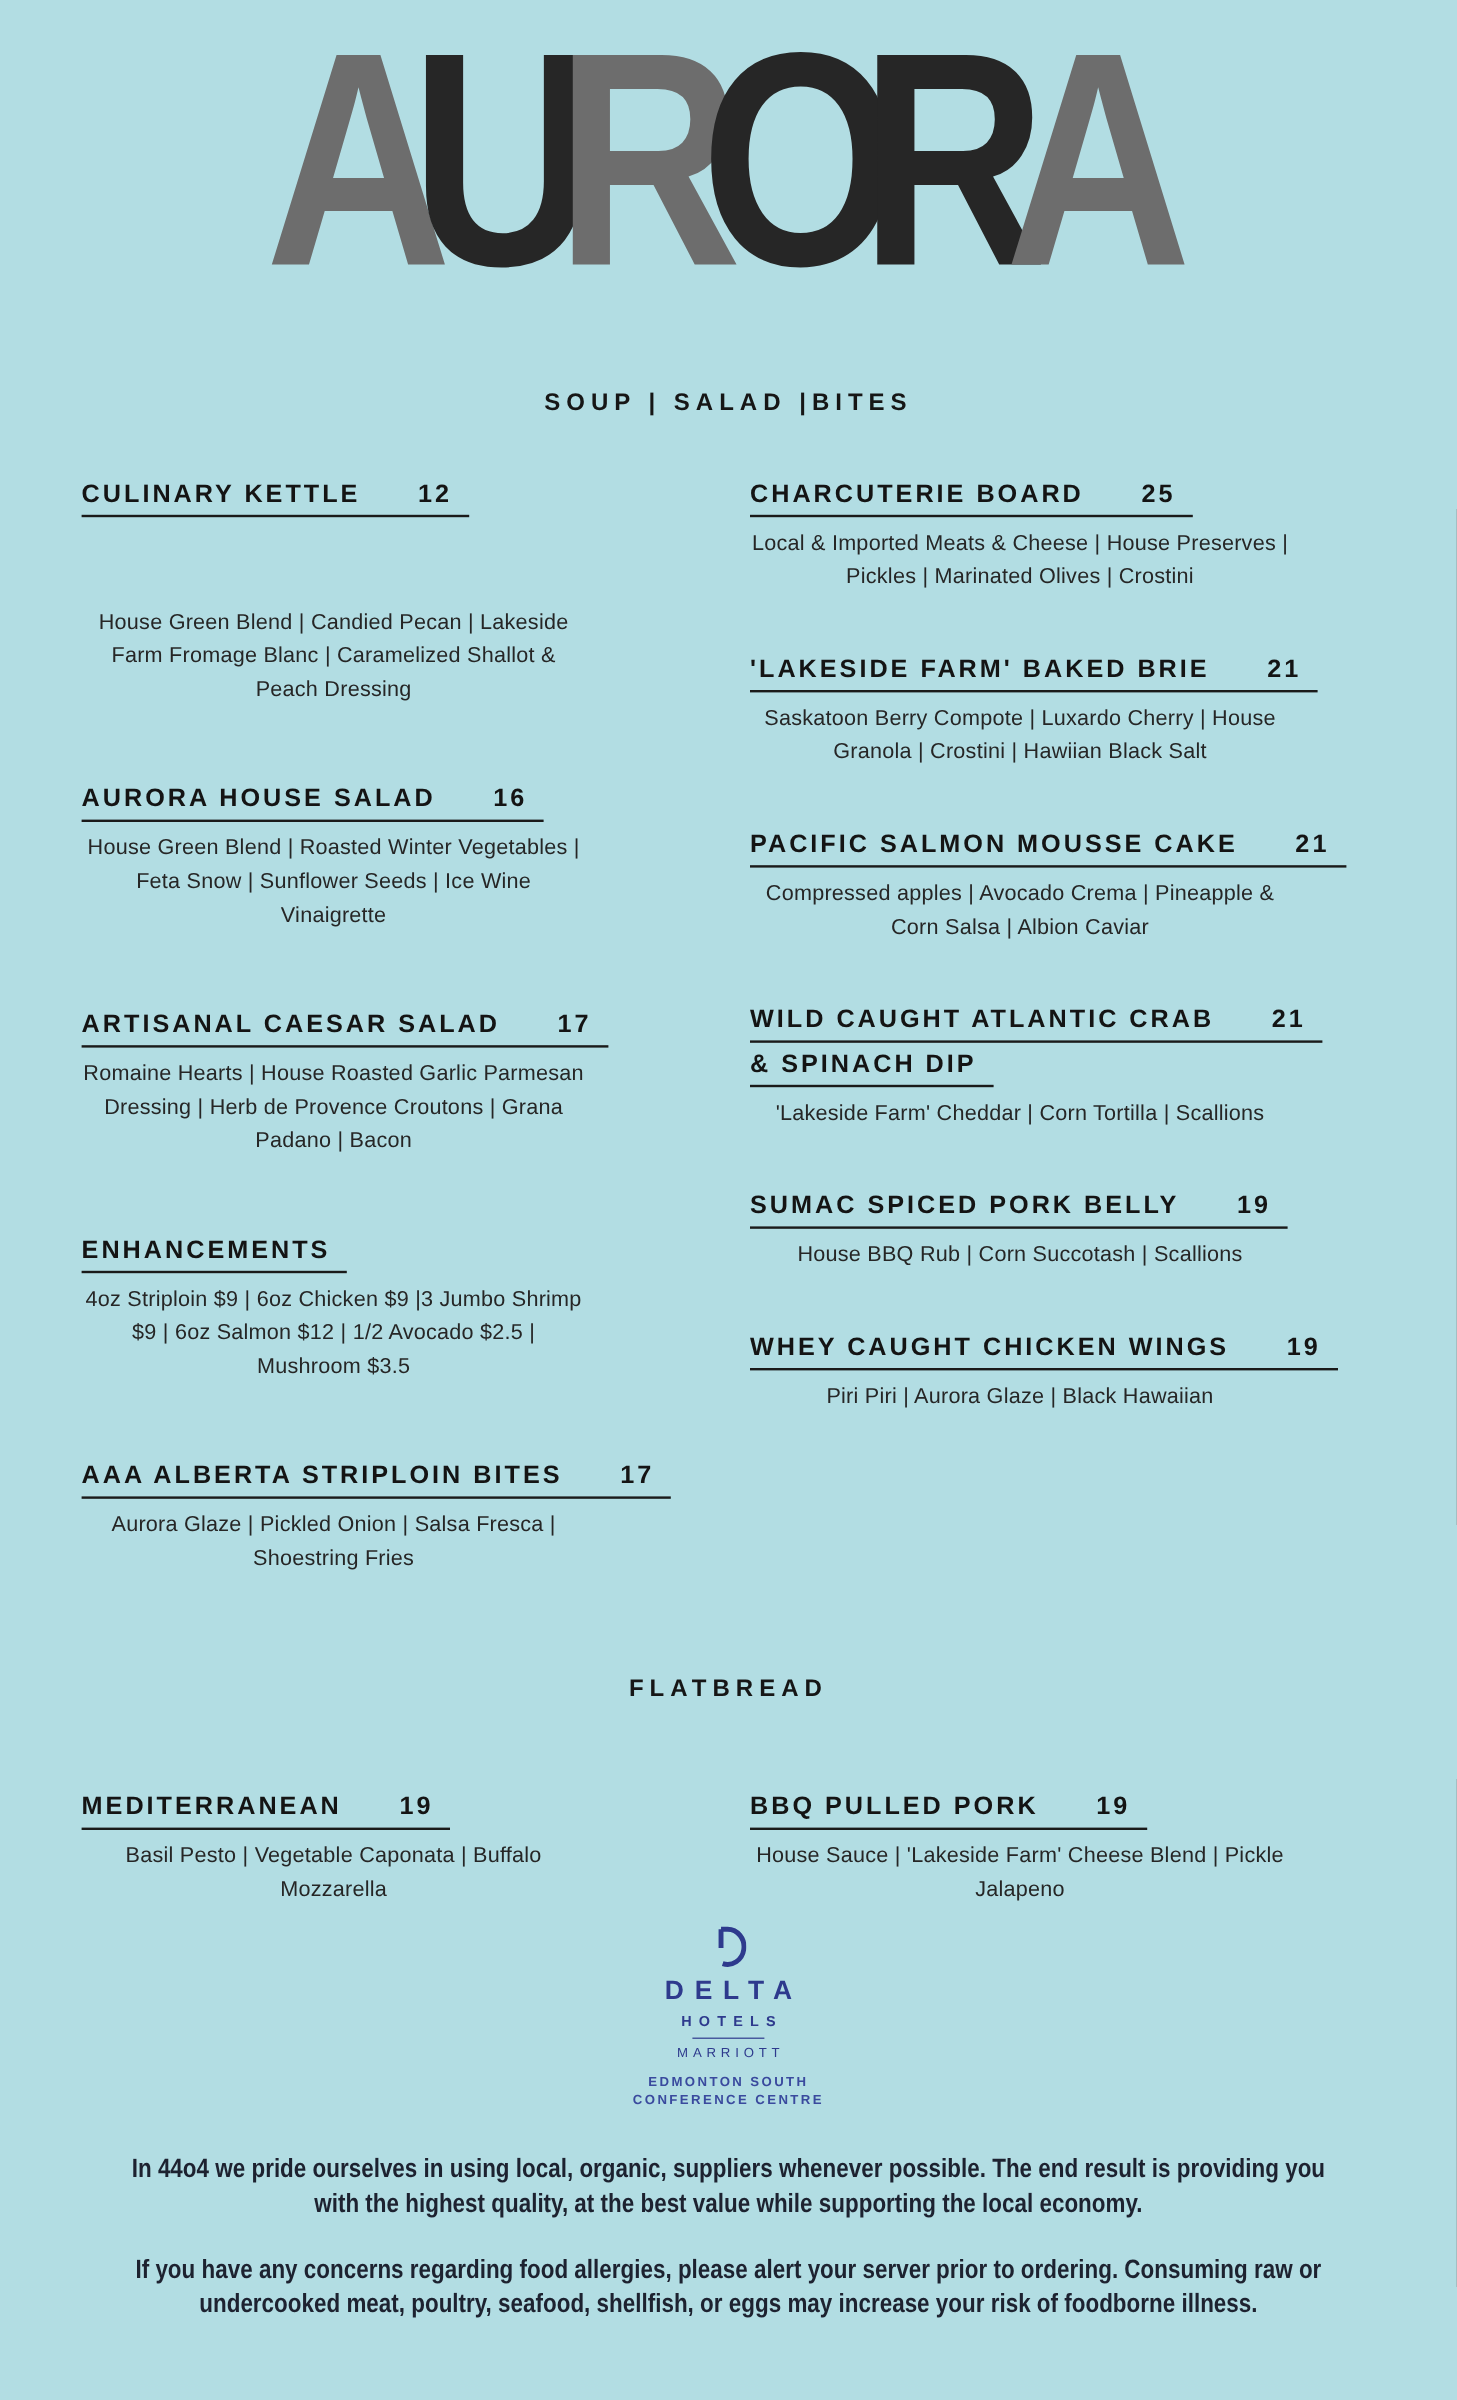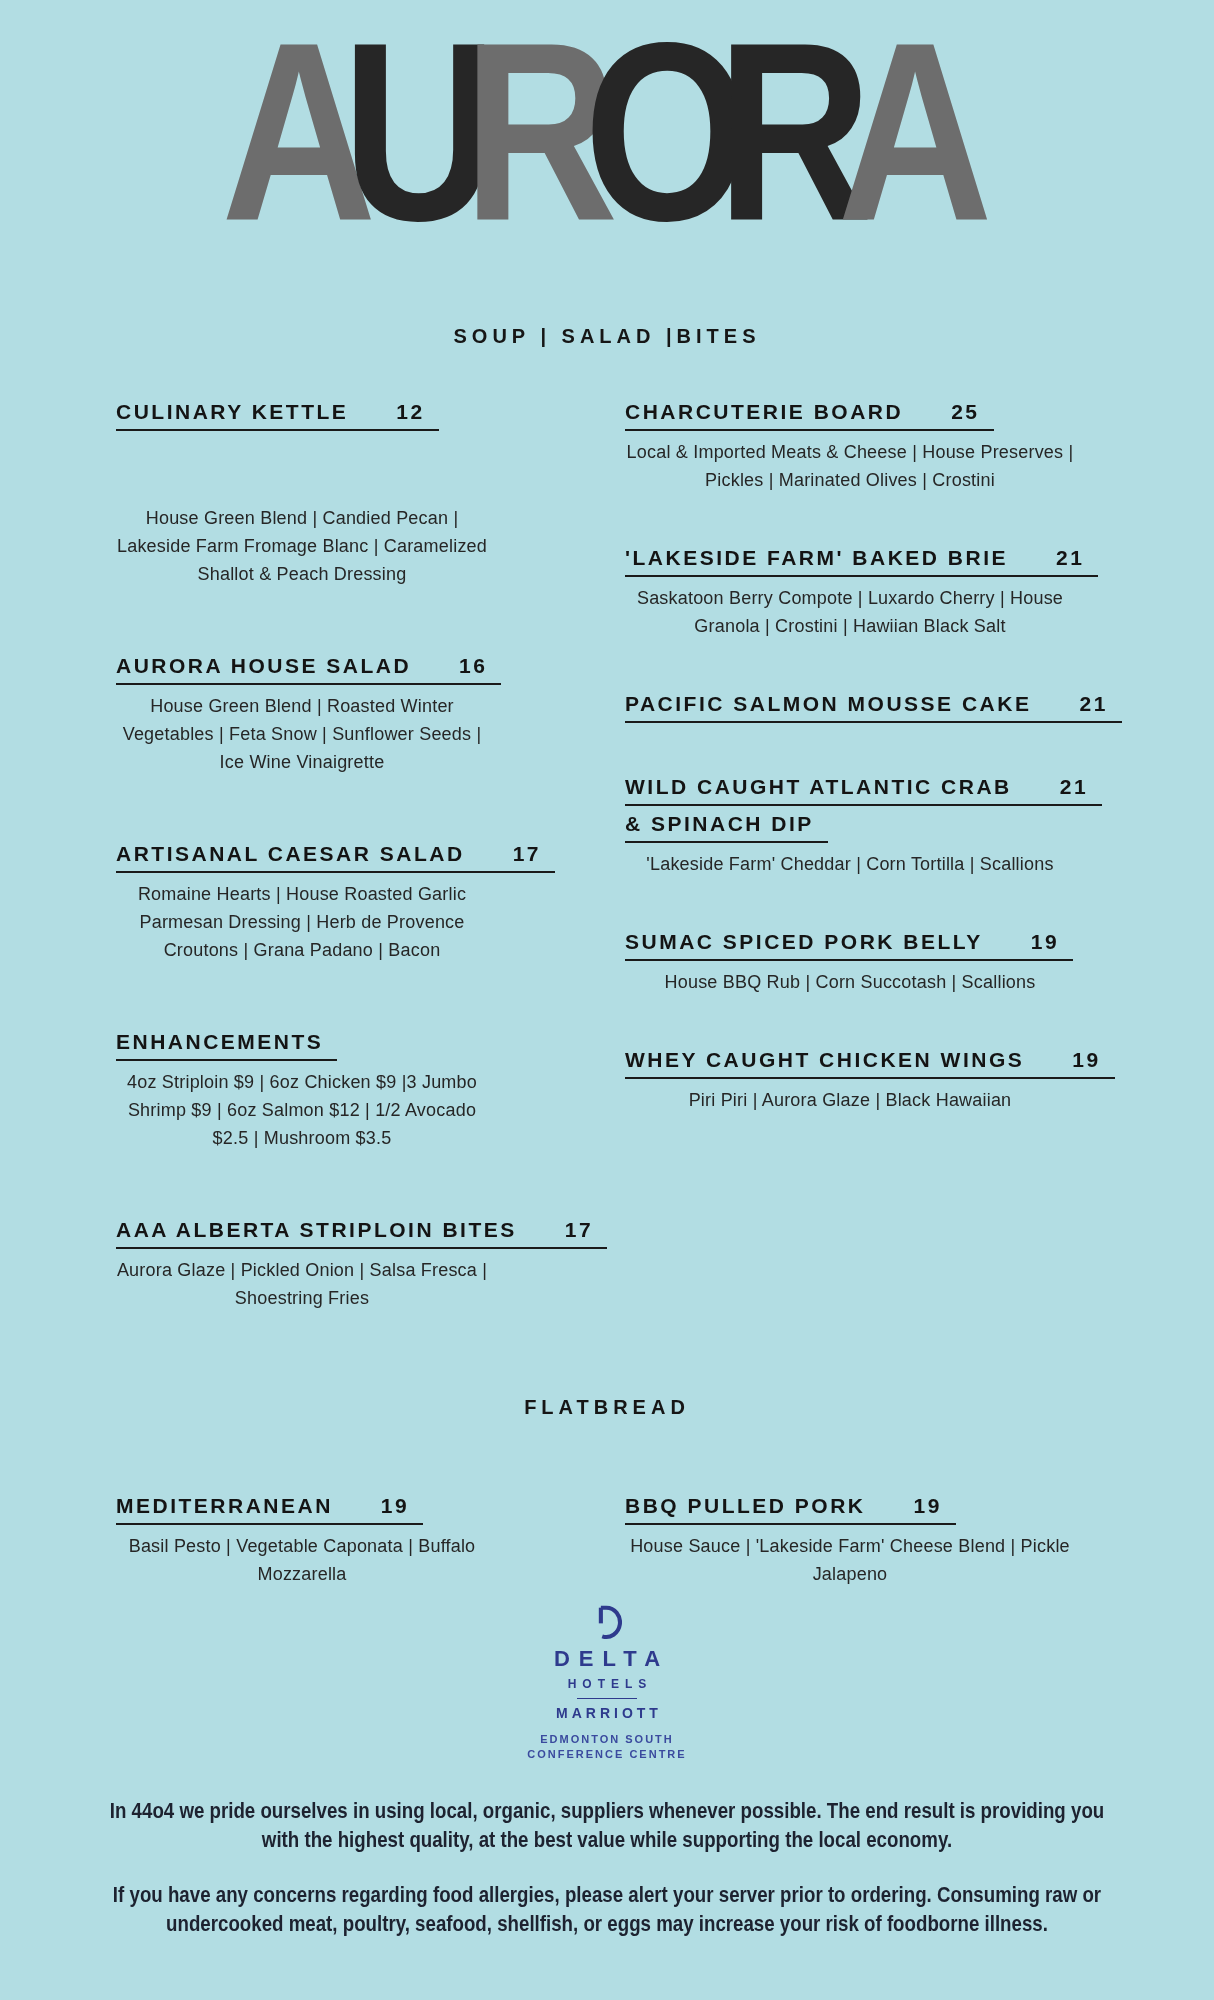--- a/index.html
+++ b/index.html
@@ -43,21 +43,21 @@
   .menu-grid {
     display:grid;
     grid-template-columns:420px 450px;
     column-gap:137px;
     padding:0 68px;
     align-items:start;
   }
   .grid-soup { margin-top:52px; }
   .grid-flatbread { margin-top:75px; }
   .menu-col { display:flex; flex-direction:column; }
-  .col-left .menu-item { margin-bottom:66px;margin-left:48px; }
+  .col-left .menu-item { margin-bottom:66px; }
   .col-right .menu-item { margin-bottom:52px; }
   .menu-col .menu-item:last-child { margin-bottom:0; }
 
   .title-row {
     display:inline-flex;
     align-items:baseline;
     gap:48px;
     width:fit-content;
     white-space:nowrap;
     border-bottom:2px solid #1a1a1a;
@@ -81,21 +81,21 @@
   
   .brand {
     margin-top:16px;
     text-align:center;
     color:#2e3a8d;
   }
   .brand-icon { display:block; margin:0 auto 6px auto; }
   .brand-delta   { font-size:22px; font-weight:bold; letter-spacing:9px; text-indent:9px; }
   .brand-hotels  { font-size:12px; font-weight:bold; letter-spacing:6px; text-indent:6px; margin-top:5px; }
   .brand-divider { width:60px; height:1px; background:#2e3a8d; margin:7px auto 6px auto; }
-  .brand-marriott{ font-size:14px; font-weight:bold; letter-spacing:4px; text-indent:4px; }
+  .brand-marriott{ font-size:11px; font-weight:normal; letter-spacing:4px; text-indent:4px; }
   .brand-venue   { font-size:11px; font-weight:bold; letter-spacing:2px; line-height:15px; margin-top:11px; color:#3a4a9e; }
 
   
   .footer { text-align:center; margin-top:34px; color:#1d2230; }
   .footer-par { margin-top:26px; }
   .footer-par:first-child { margin-top:0; }
   .footer-line {
     display:block;
     font-size:22px;
     font-weight:bold;
@@ -184,20 +184,21 @@
           <span>21</span>
         </div>
         <div class="desc">Saskatoon Berry Compote | Luxardo Cherry | House Granola | Crostini | Hawiian Black Salt</div>
       </div>
 
       <div class="menu-item">
         <div class="title-row">
           <span>PACIFIC SALMON MOUSSE CAKE</span>
           <span>21</span>
         </div>
+        <div class="desc">Compressed apples | Avocado Crema | Pineapple &amp; Corn Salsa | Albion Caviar</div>
       </div>
 
       <div class="menu-item">
         <div class="title-row">
           <span>WILD CAUGHT ATLANTIC CRAB</span>
           <span>21</span>
         </div>
         <div class="title-row title-row2">
           <span>&amp; SPINACH DIP</span>
         </div>

